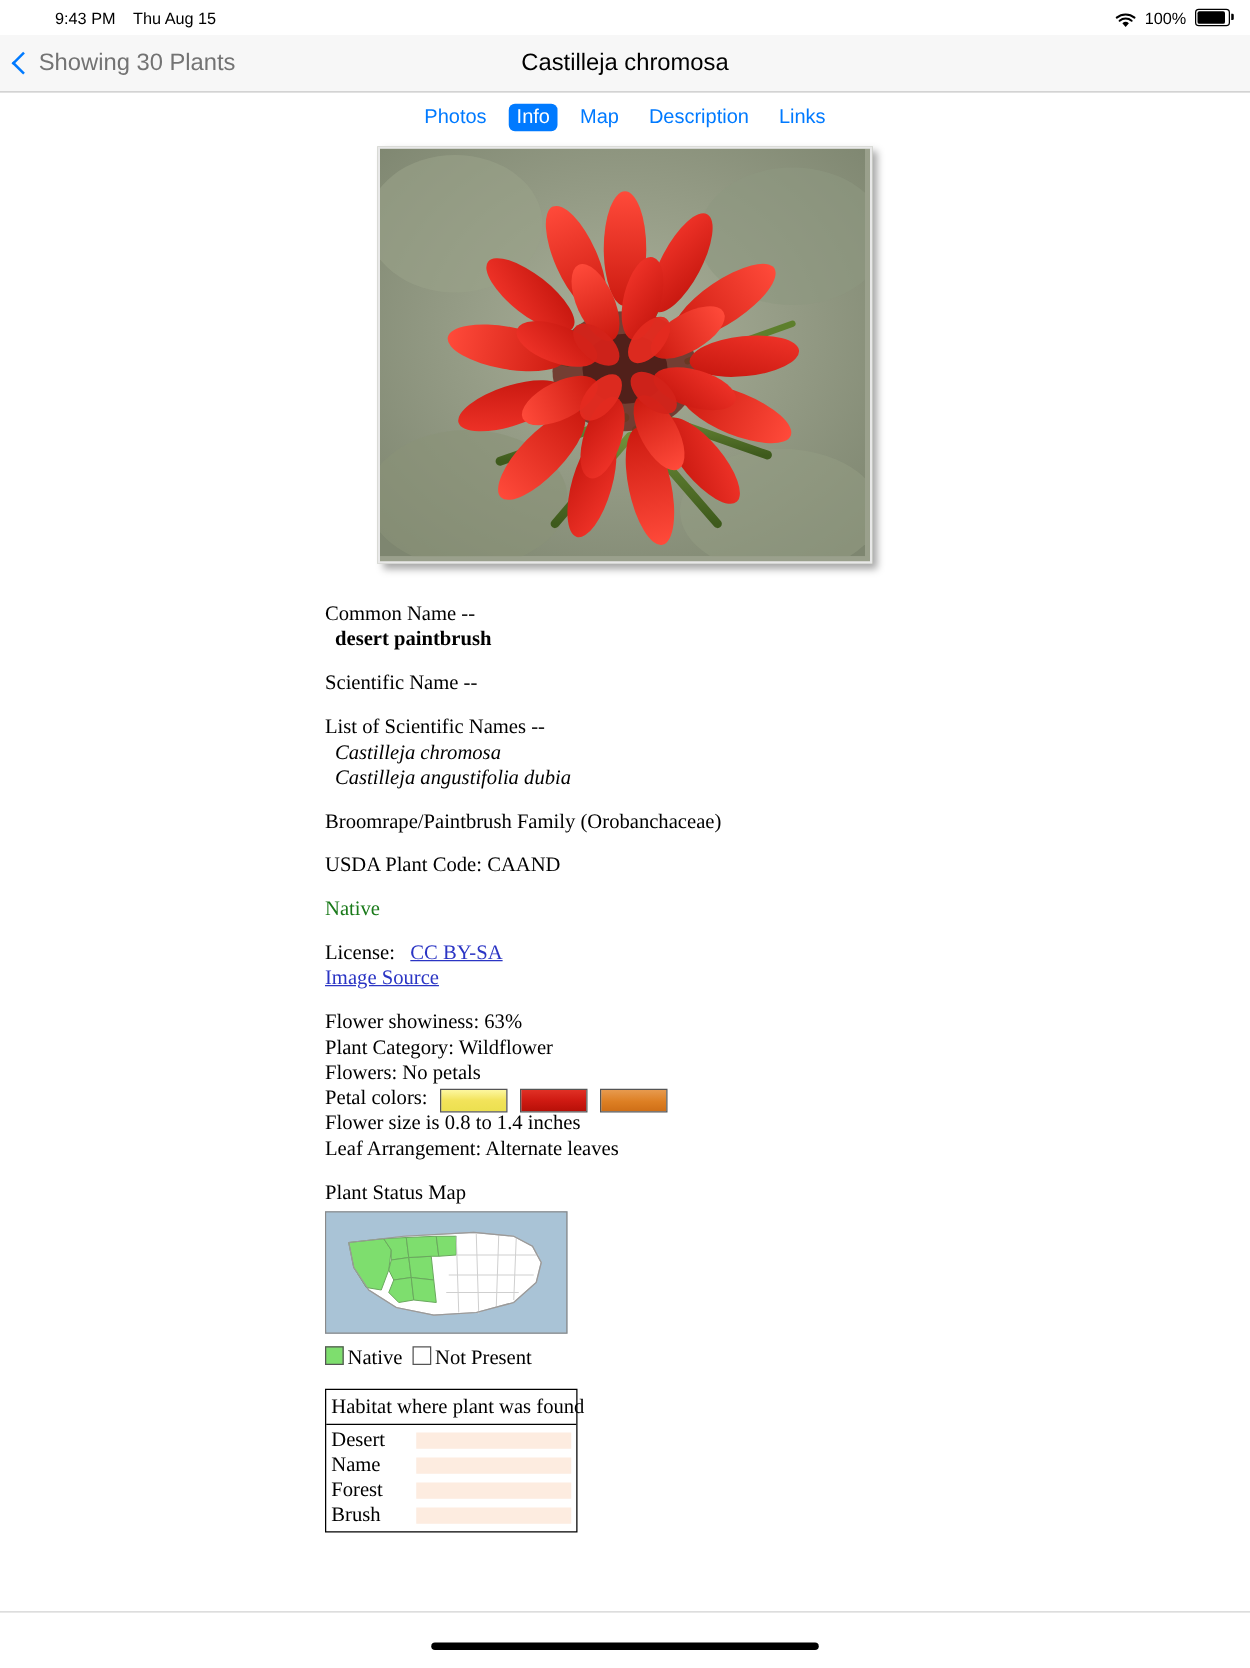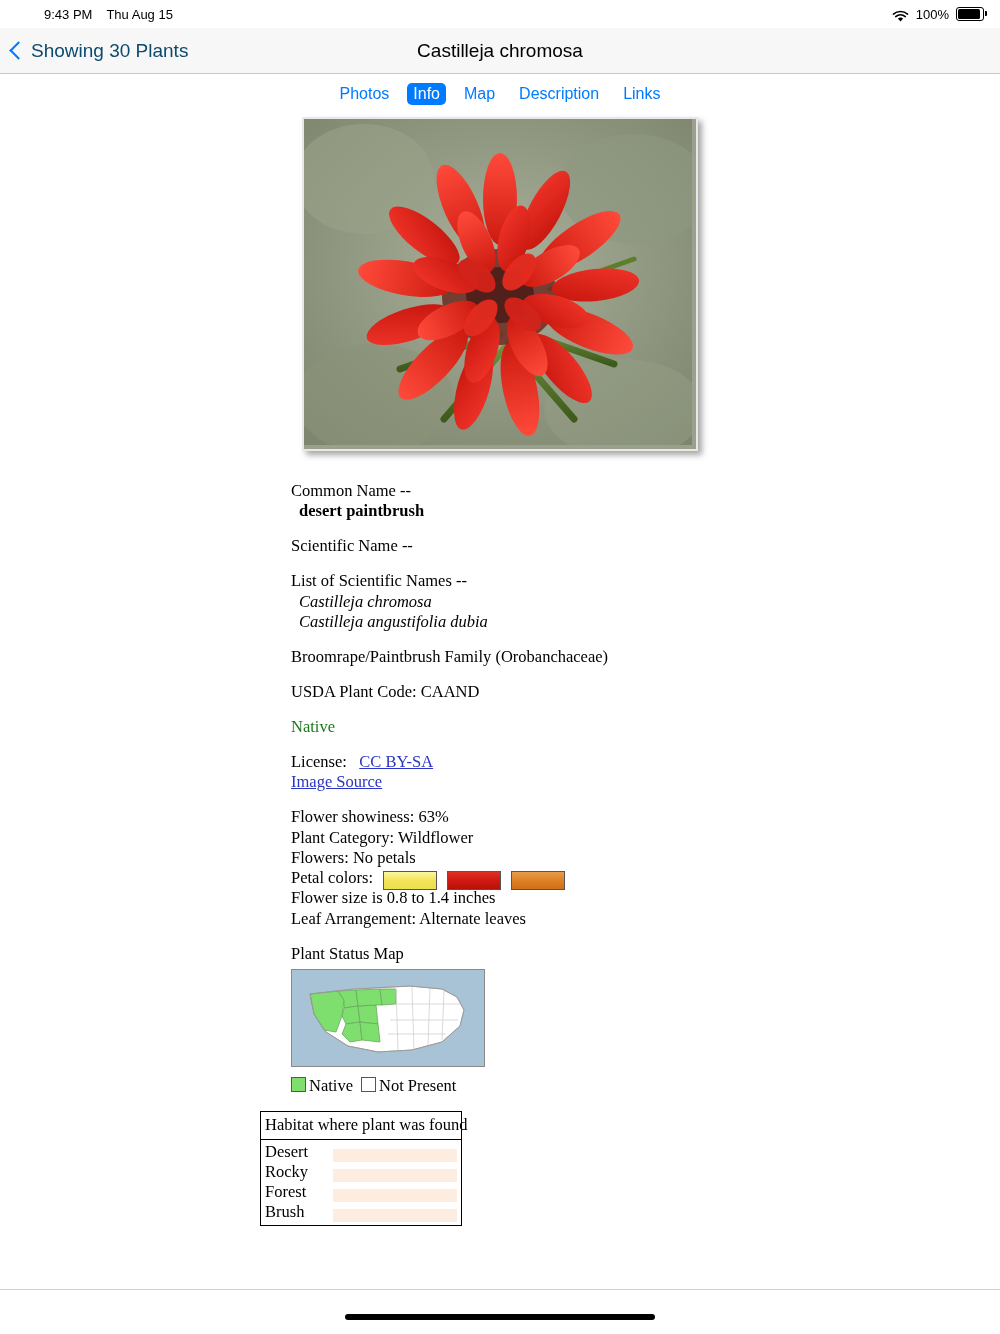--- a/index.html
+++ b/index.html
@@ -71,21 +71,21 @@
     height: 45px;
     background: #f7f7f7;
     border-bottom: 1px solid #c8c8c8;
     display: flex;
     align-items: center;
     position: relative;
   }
   .back-btn {
     display: flex;
     align-items: center;
-    color: #0c4a6e;
+    color: #737373;
     font-size: 19px;
     padding-left: 12px;
     cursor: pointer;
     gap: 3px;
   }
   .chev-left {
     display: inline-block;
     width: 11px;
     height: 11px;
     border-left: 2.6px solid #007aff;
@@ -143,21 +143,21 @@
   .photo svg { display: block; }
 
   .info {
     margin-left: 260px;
     margin-top: 30px;
     font-family: "Liberation Serif", serif;
     font-size: 16.5px;
     line-height: 1.22;
     color: #000;
   }
-  .blk { margin-bottom: 15px; margin-left: 31px; }
+  .blk { margin-bottom: 15px; }
   .indent1 { padding-left: 8px; }
   .bold { font-weight: bold; }
   .ital { font-style: italic; }
   .bolditalic { font-weight: bold; font-style: italic; }
   .native { color: #1a7a1a; }
   a.link {
     color: #2b35c4;
     text-decoration: underline;
   }
   .tight { line-height: 1.22; }
@@ -217,21 +217,21 @@
     background: #fff;
   }
   .habitat .head {
     padding: 3px 4px 4px 4px;
     border-bottom: 1px solid #000;
     white-space: nowrap;
   }
   .habitat .rows { padding: 2px 0 3px 0; }
   .hrow {
     display: flex;
-    align-items: flex-end;
+    align-items: center;
     height: 20px;
   }
   .hrow .lbl { width: 68px; padding-left: 4px; }
   .hbar-bg {
     flex: 1;
     height: 13px;
     background: #fdece0;
     margin-right: 4px;
     position: relative;
   }
@@ -482,21 +482,21 @@
     <div class="habitat">
       <div class="head">Habitat where plant was found</div>
       <div class="rows">
         <div class="hrow">
           <span class="lbl">Desert</span>
           <span class="hbar-bg">
             <span class="hbar" style="width:100%"></span>
           </span>
         </div>
         <div class="hrow">
-          <span class="lbl">Rocky</span>
+          <span class="lbl">Name</span>
           <span class="hbar-bg">
             <span class="hbar" style="width:38%"></span>
           </span>
         </div>
         <div class="hrow">
           <span class="lbl">Forest</span>
           <span class="hbar-bg">
             <span class="hbar" style="width:10%"></span>
           </span>
         </div>

